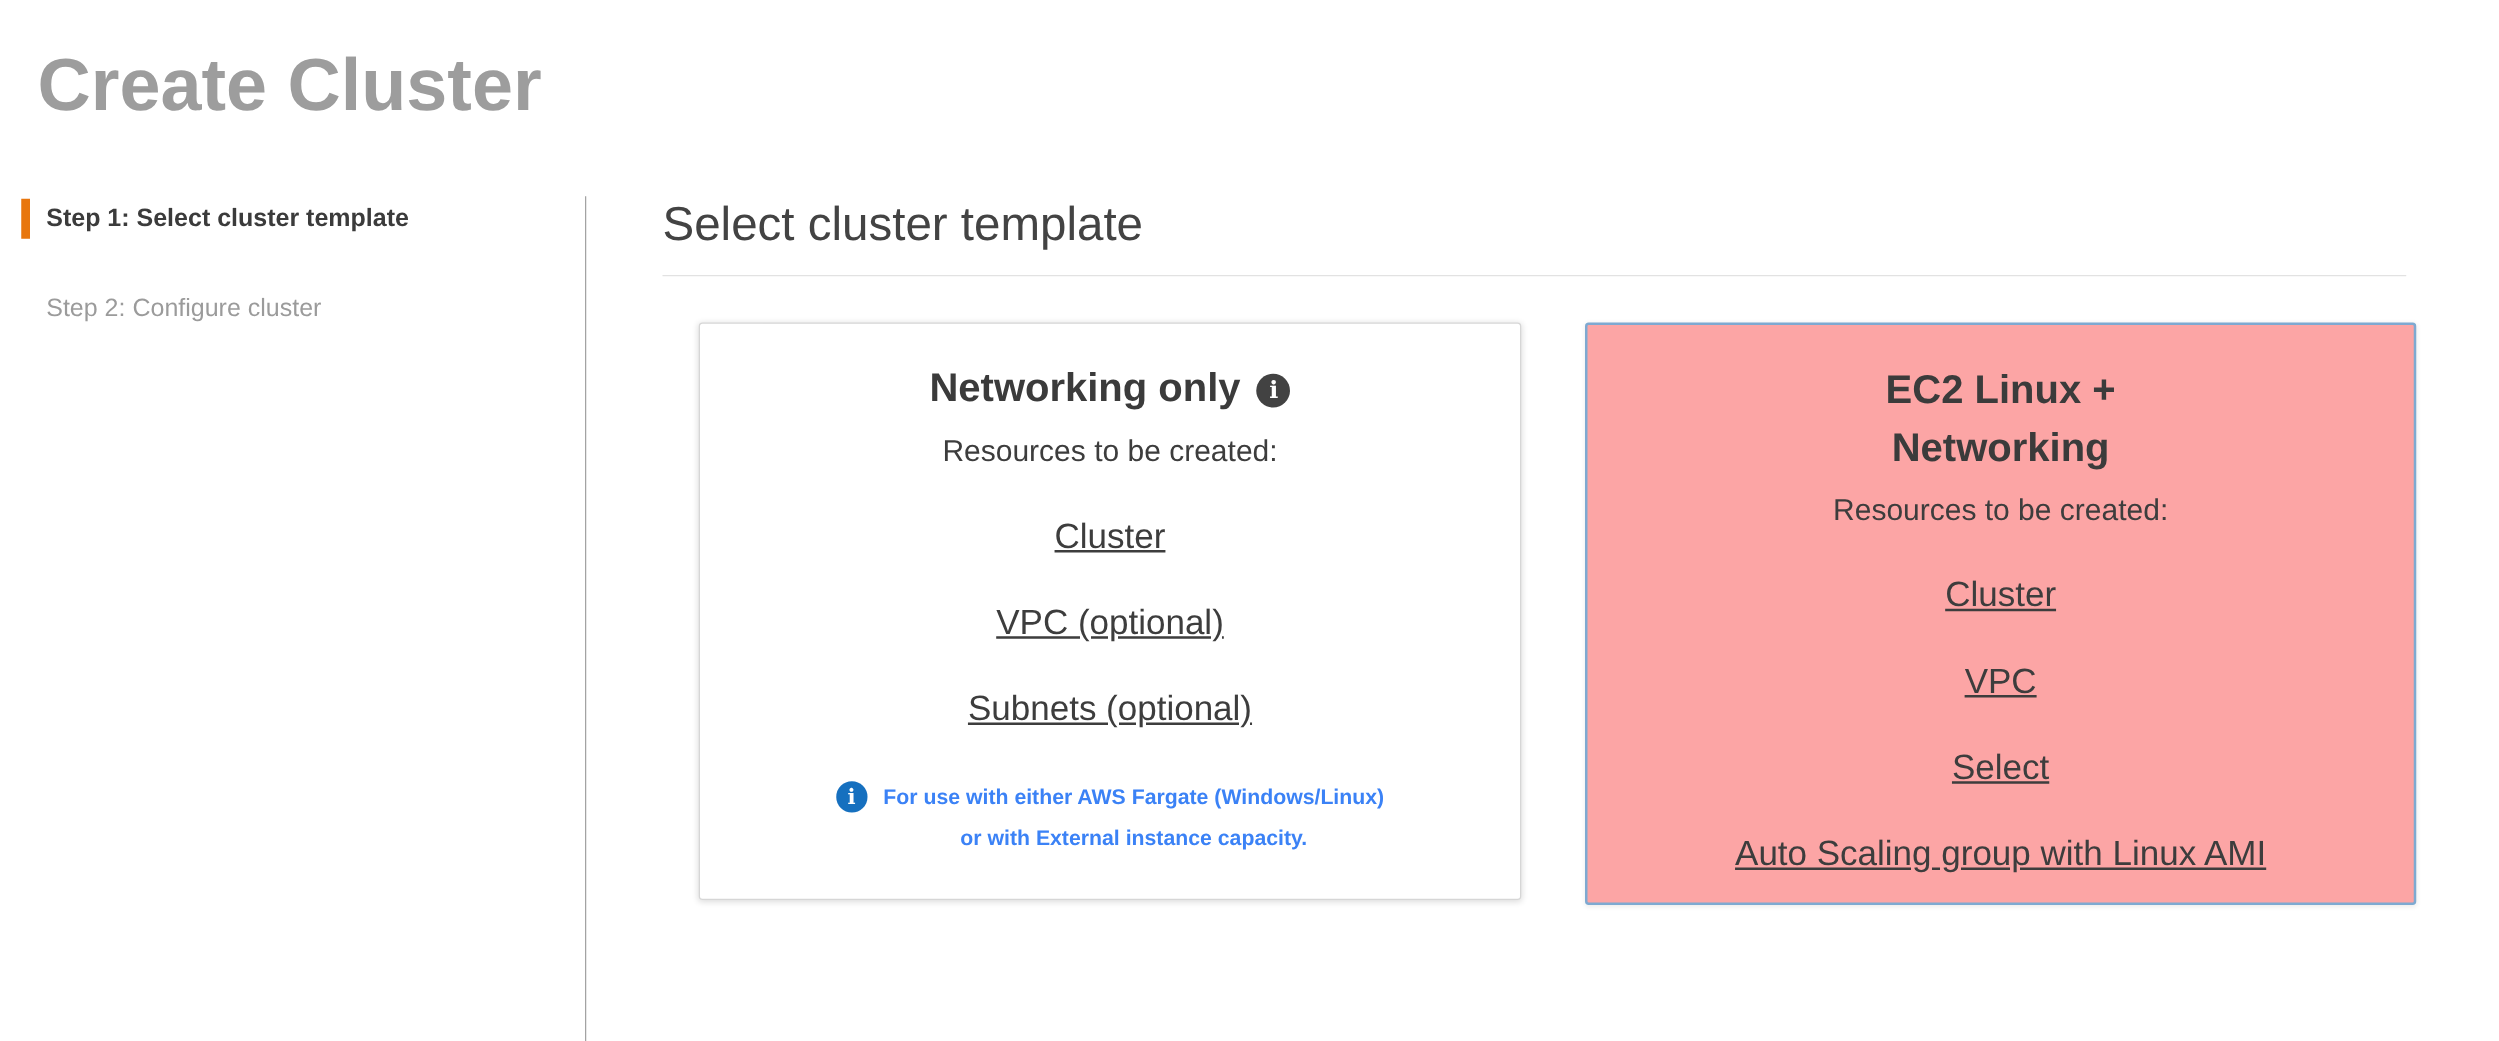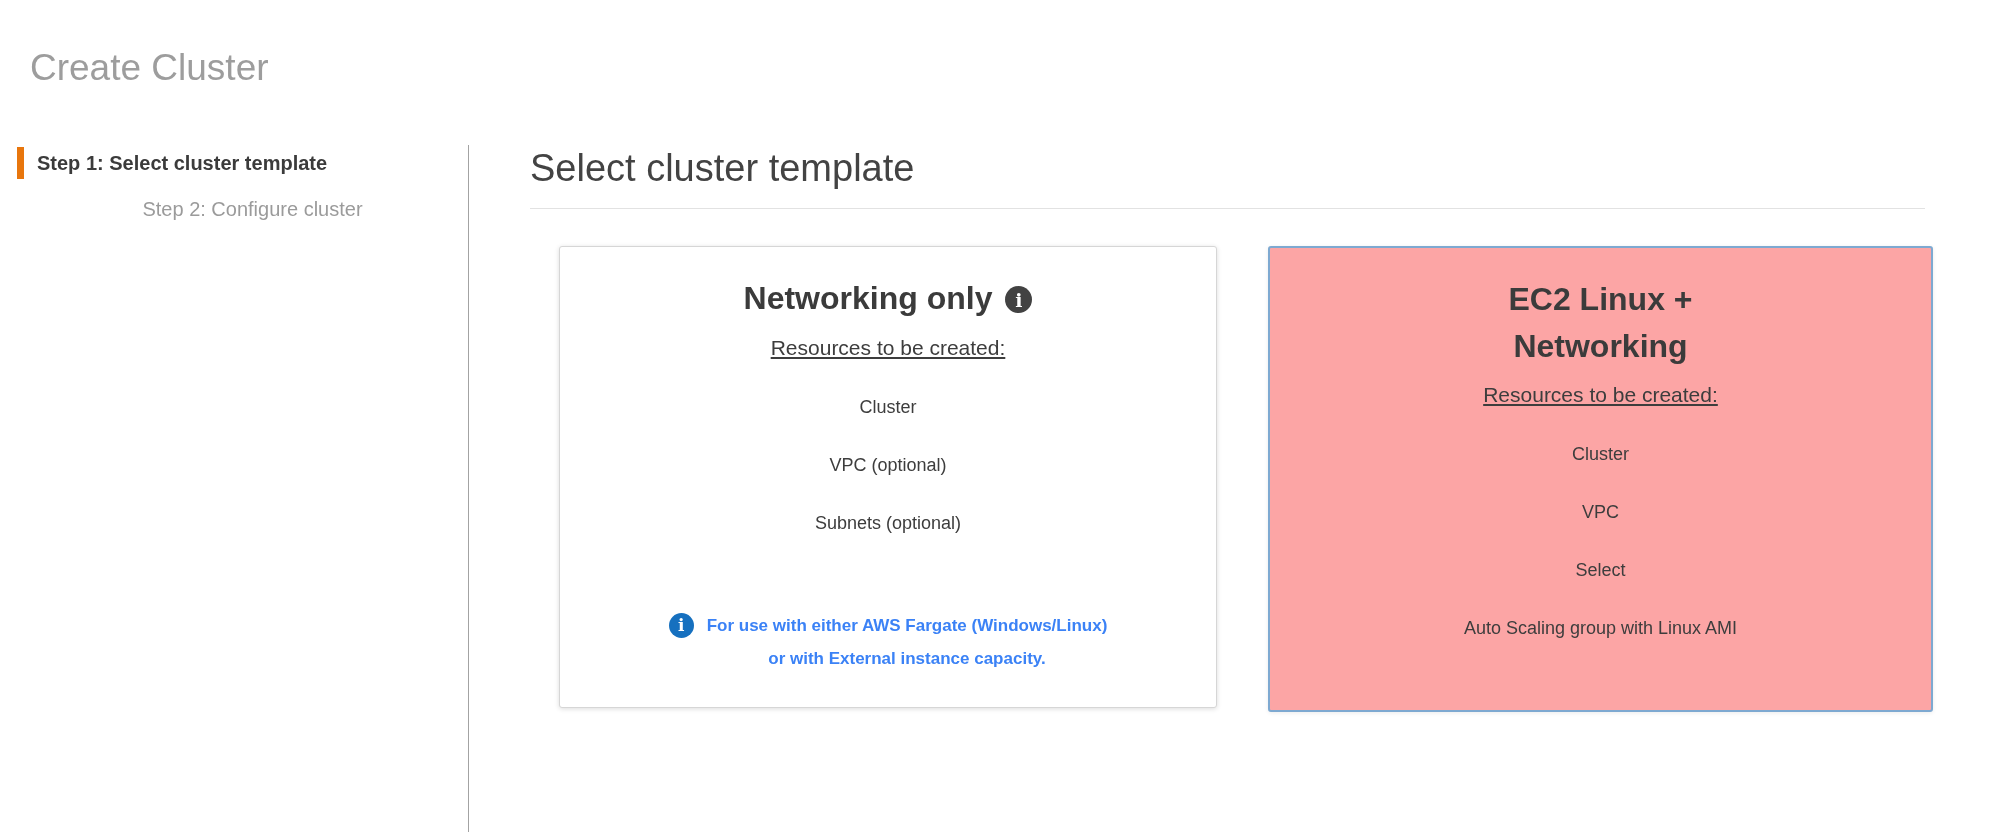--- a/index.html
+++ b/index.html
@@ -4,35 +4,35 @@
 <style>
   html, body { margin: 0; padding: 0; }
   body {
     width: 1999px; height: 833px;
     background: #ffffff;
     font-family: "Liberation Sans", sans-serif;
     overflow: hidden;
     position: relative;
   }
   .page-title {
-    margin: 48px 0 0 30px;
-    font-size: 37px; font-weight: 400;
+    margin: 36px 0 0 30px;
+    font-size: 59px; font-weight: 700;
     color: #9d9d9d; line-height: 1.1;
   }
   .layout { display: flex; align-items: stretch; margin-top: 56px; height: 687px; }
   .sidebar { width: 468px; flex-shrink: 0; padding-top: 2px; box-sizing: border-box; }
   .step { font-size: 20px; cursor: pointer; }
   .step.active {
     margin-left: 17px;
     border-left: 7px solid #e8760d;
     padding-left: 13px;
     font-weight: 700; color: #3b3b3b;
     line-height: 1.6;
   }
-  .step.inactive { margin-left: 37px; margin-top: 14px; color: #9b9b9b; line-height: 1.6; text-align: center; }
+  .step.inactive { margin-left: 37px; margin-top: 40px; color: #9b9b9b; line-height: 1.6; }
   .main { flex: 1; border-left: 1px solid #a3a3a3; padding: 0 24px 0 61px; box-sizing: border-box; }
   .section-heading { margin: 0; font-size: 38px; font-weight: 400; color: #434343; line-height: 1.25; }
   .rule { border-bottom: 1px solid #e2e2e2; margin-top: 16px; width: 1395px; }
   .desc {
     font-size: 23px; color: #676767; line-height: 1.85;
     max-width: 1410px; margin: 24px 0 0;
   }
   .cards { display: flex; gap: 37px; margin: 37px 0 0 15px; }
   .card {
     width: 658px; height: 462px;
@@ -54,22 +54,22 @@
     font-size: 32px; font-weight: 700; color: #3b3b3b;
     line-height: 1.45; text-align: center; white-space: pre-line;
   }
   .info-icon {
     display: inline-flex; align-items: center; justify-content: center;
     border-radius: 50%; font-weight: 700; color: #ffffff;
     font-family: "DejaVu Serif", serif;
   }
   .info-icon.dark { width: 27px; height: 27px; background: #424242; font-size: 19px; margin-top: 3px; }
   .info-icon.blue { width: 25px; height: 25px; background: #1670bf; font-size: 17px; flex-shrink: 0; margin-top: 4px; }
-  .res-label { margin-top: 14px; font-size: 21px; text-decoration: underline; }
-  .res-item { margin-top: 37px; font-size: 18px; }
+  .res-label { margin-top: 14px; font-size: 24px; }
+  .res-item { margin-top: 37px; font-size: 28px; text-decoration: underline; }
   .note { margin-top: auto; display: flex; align-items: flex-start; gap: 13px; padding-bottom: 4px; }
   .note-text {
     font-size: 17px; font-weight: 700; color: #3b82f6;
     line-height: 1.95; white-space: pre-line; text-align: center;
   }
 </style>
 </head>
 <body>
 
 <h1 class="page-title">Create Cluster</h1>

